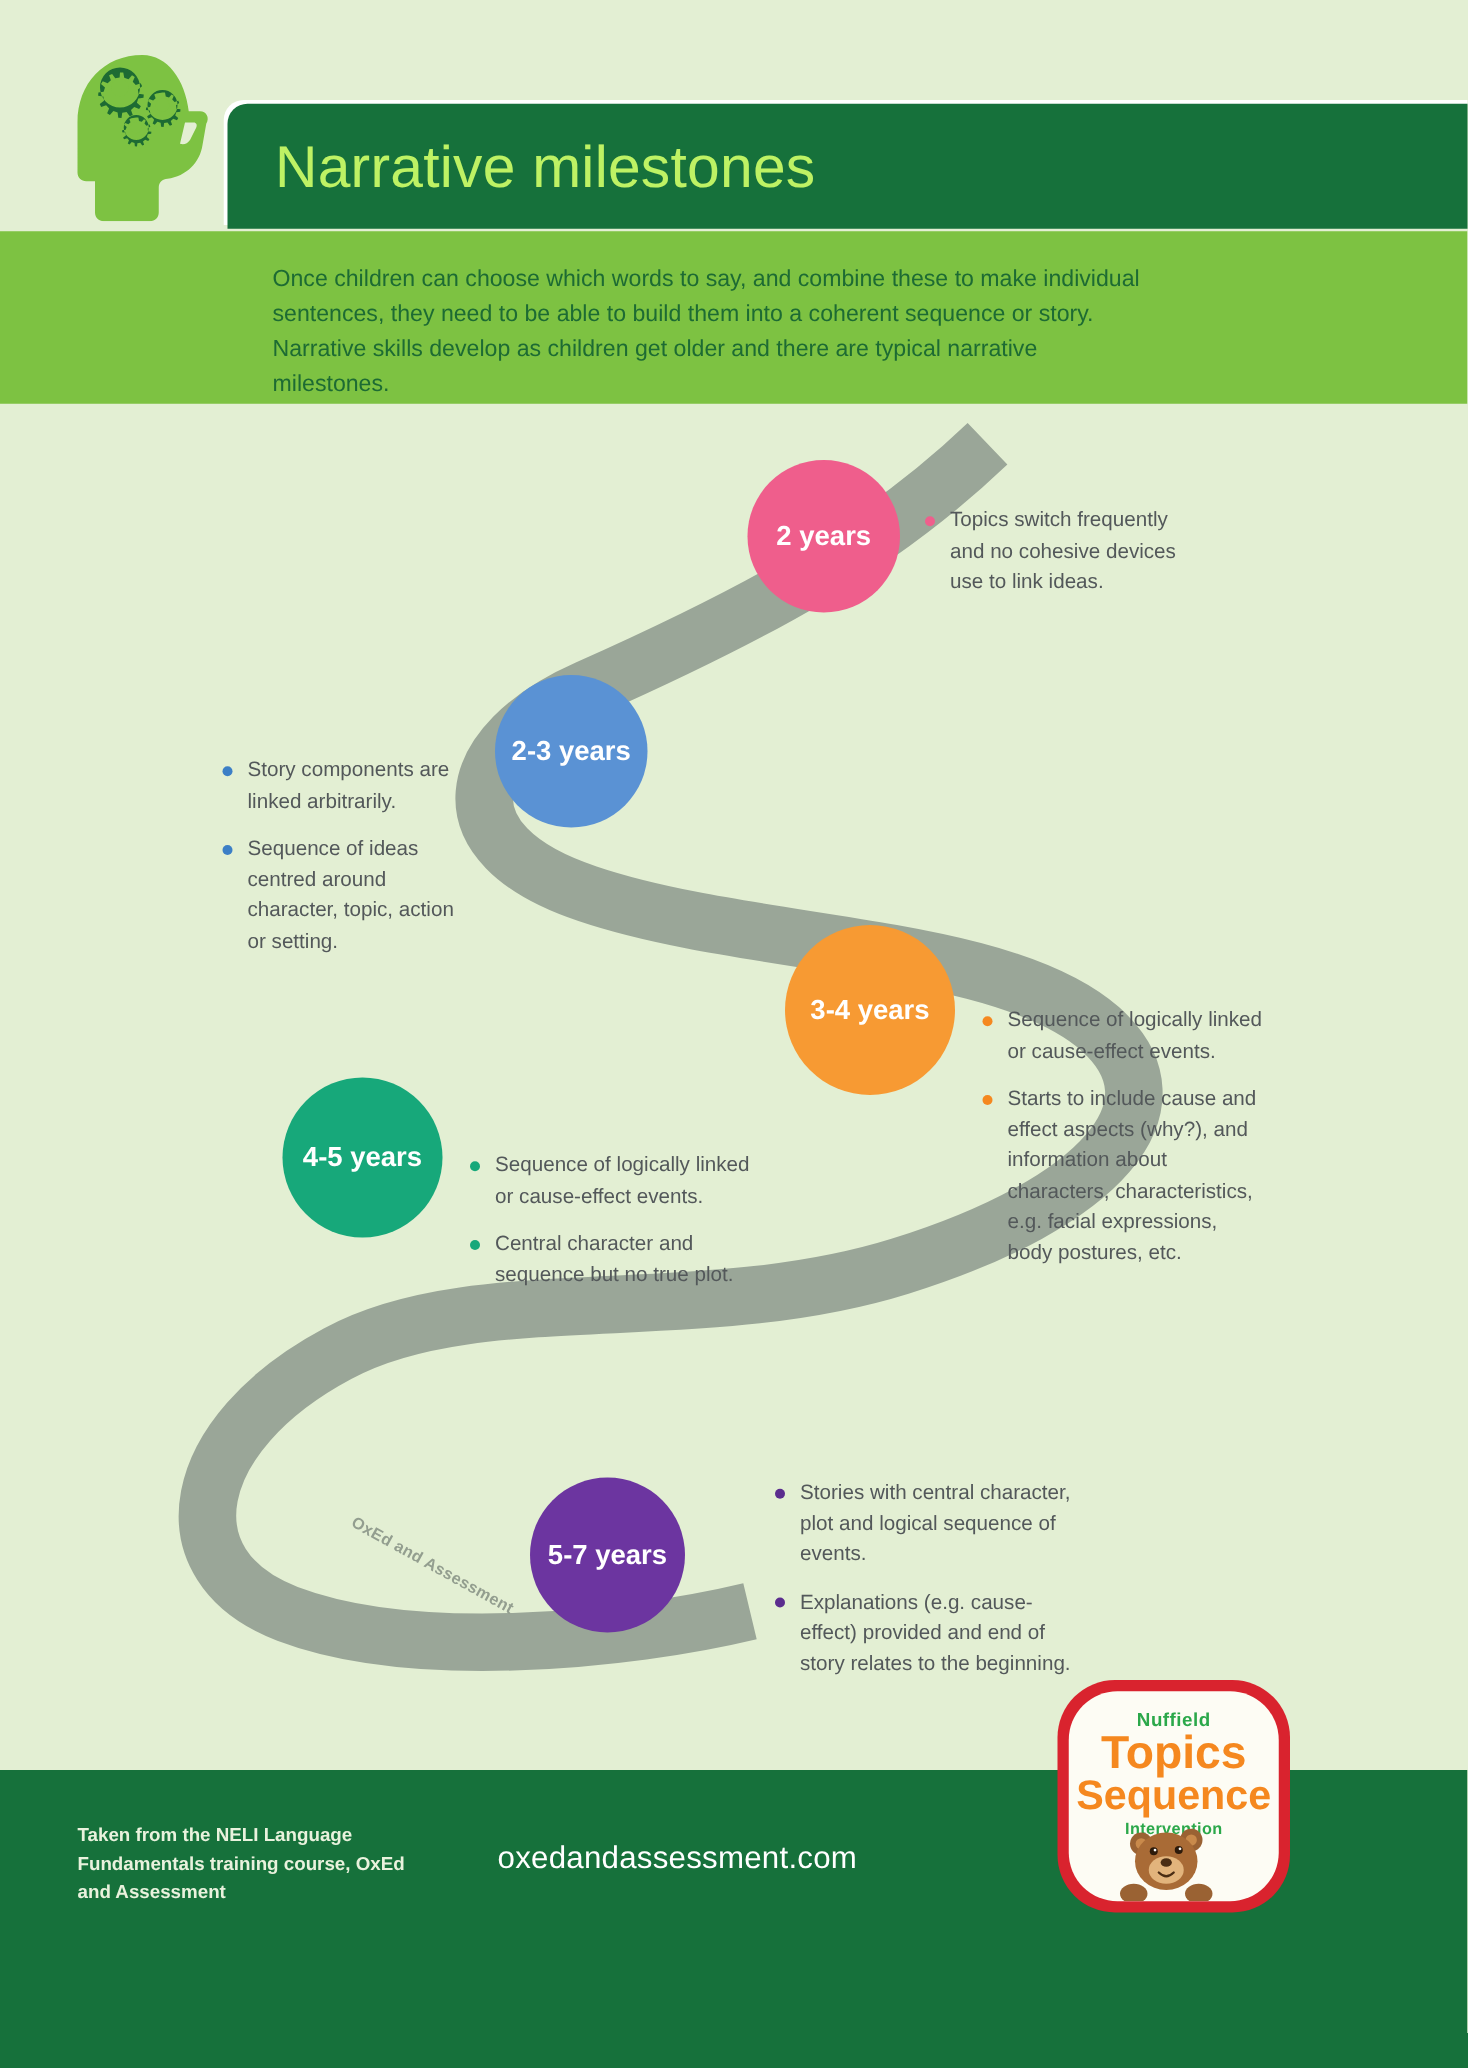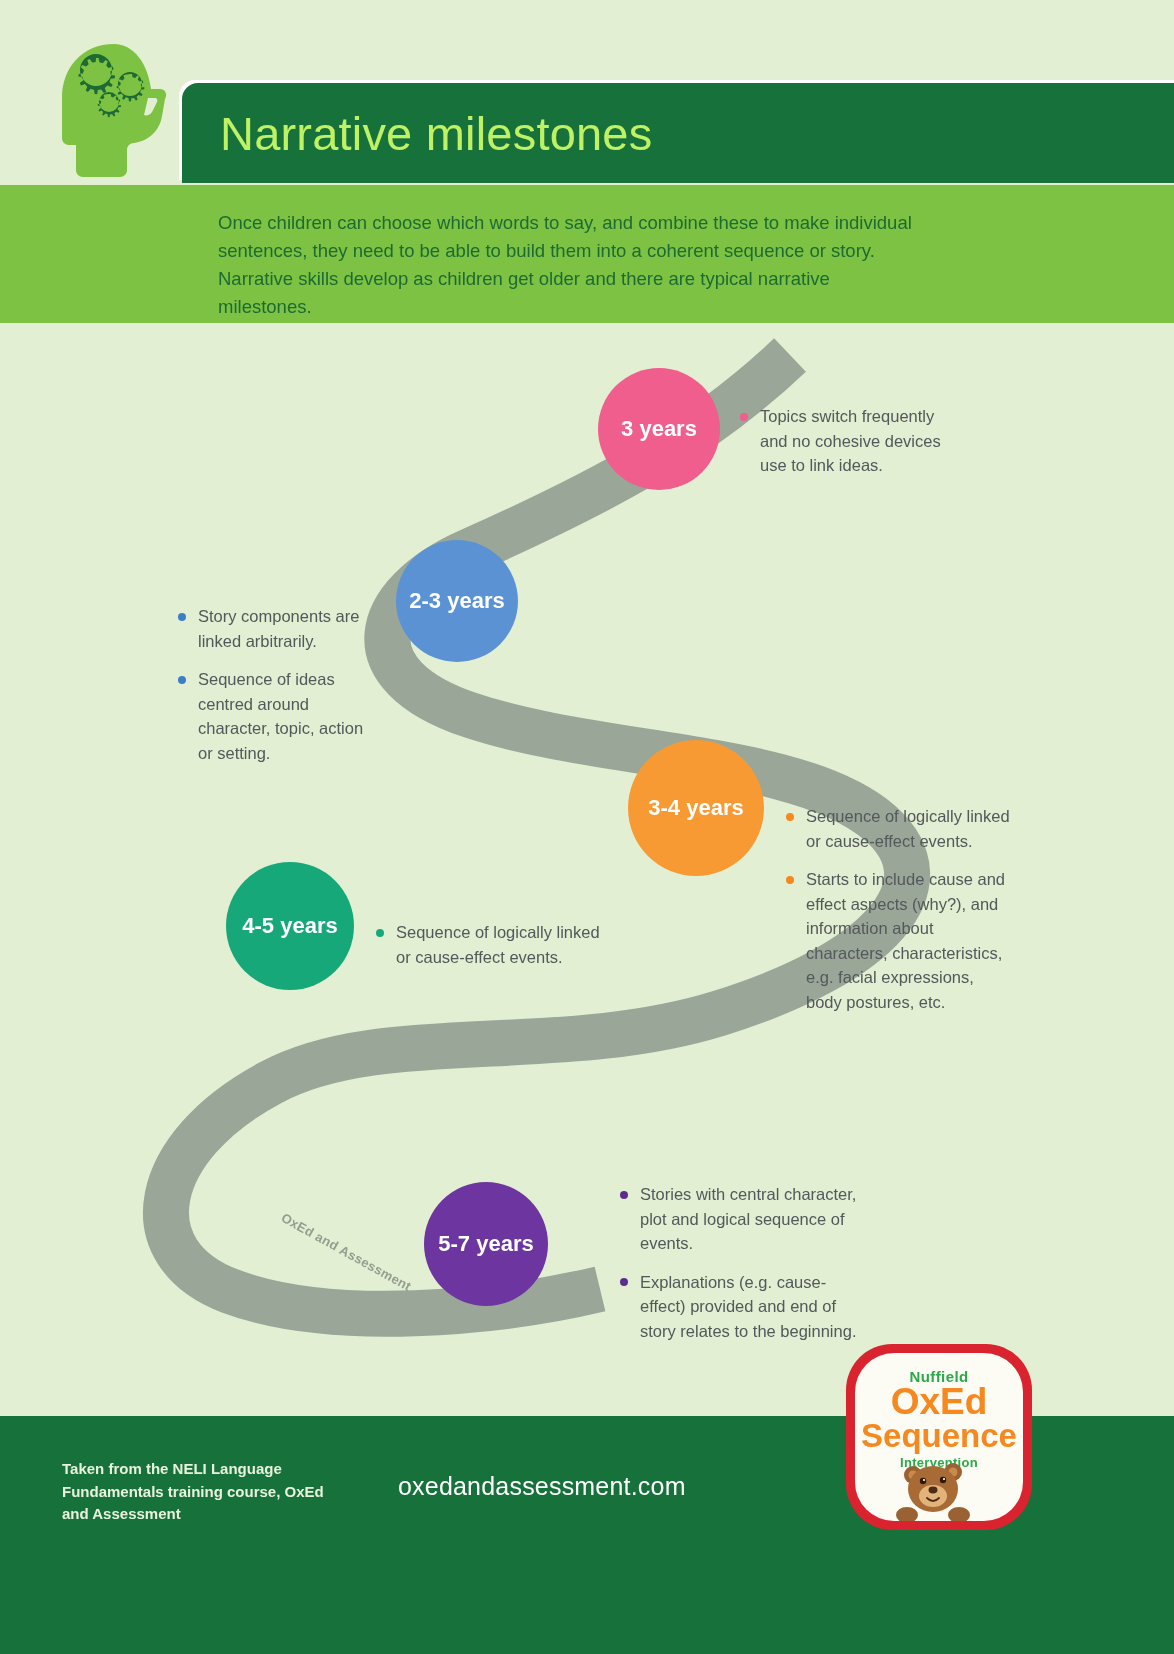--- a/index.html
+++ b/index.html
@@ -224,21 +224,21 @@
              C 950 562, 880 640, 720 690
              C 560 740, 380 700, 270 760
              C 150 824, 130 930, 230 968
              C 330 1006, 500 990, 600 966" fill="none" stroke="#9aa698" stroke-width="46" stroke-linecap="butt"></path>
   </svg>
 
   <div id="watermark">OxEd and Assessment</div>
 
   <div class="milestone" style="left:598px; top:368px; width:122px; height:122px; background:#ef5e8c; font-size:22px;">
     <span class="ring" style="background:#ef5e8c;"></span>
-    <span>3 years</span>
+    <span>2 years</span>
   </div>
   <div class="bullets" style="left:738px; top:404px; width:218px;">
     <div class="bullet-item">
       <span class="dot" style="background:#ef5e8c;"></span>
       <span>Topics switch frequently and no cohesive devices use to link ideas.</span>
     </div>
   </div>
 
   <div class="milestone" style="left:396px; top:540px; width:122px; height:122px; background:#5a92d4; font-size:22px;">
     <span class="ring" style="background:#5a92d4;"></span>
@@ -271,20 +271,24 @@
   </div>
 
   <div class="milestone" style="left:226px; top:862px; width:128px; height:128px; background:#17a87a; font-size:22px;">
     <span class="ring" style="background:#17a87a;"></span>
     <span>4-5 years</span>
   </div>
   <div class="bullets" style="left:374px; top:920px; width:230px;">
     <div class="bullet-item">
       <span class="dot" style="background:#17a87a;"></span>
       <span>Sequence of logically linked or cause-effect events.</span>
+    </div>
+    <div class="bullet-item">
+      <span class="dot" style="background:#17a87a;"></span>
+      <span>Central character and sequence but no true plot.</span>
     </div>
   </div>
 
   <div class="milestone" style="left:424px; top:1182px; width:124px; height:124px; background:#6c35a0; font-size:22px;">
     <span class="ring" style="background:#8e6bbd;"></span>
     <span>5-7 years</span>
   </div>
   <div class="bullets" style="left:618px; top:1182px; width:240px;">
     <div class="bullet-item">
       <span class="dot" style="background:#5b2d8e;"></span>
@@ -297,21 +301,21 @@
   </div>
 
   <div id="footer-band"></div>
   <div id="footer-credit">Taken from the NELI Language Fundamentals training course, OxEd and Assessment</div>
   <div id="footer-url">oxedandassessment.com</div>
 
   <div id="neli-badge">
     <div class="badge-outer"></div>
     <div class="badge-inner">
       <div class="neli-nuffield">Nuffield</div>
-      <div class="neli-early">OxEd</div>
+      <div class="neli-early">Topics</div>
       <div class="neli-language">Sequence</div>
       <div class="neli-intervention">Intervention</div>
       <svg class="neli-bear" viewBox="0 0 96 62">
         <ellipse cx="22" cy="16" rx="9" ry="9" fill="#9a6233"></ellipse>
         <ellipse cx="22" cy="16" rx="4.5" ry="4.5" fill="#c98a4b"></ellipse>
         <ellipse cx="62" cy="13" rx="9" ry="9" fill="#9a6233"></ellipse>
         <ellipse cx="62" cy="13" rx="4.5" ry="4.5" fill="#c98a4b"></ellipse>
         <ellipse cx="42" cy="30" rx="25" ry="23" fill="#a96b36"></ellipse>
         <ellipse cx="42" cy="37" rx="14" ry="11" fill="#e2b47c"></ellipse>
         <ellipse cx="42" cy="31" rx="4.5" ry="3.4" fill="#4a2d14"></ellipse>

